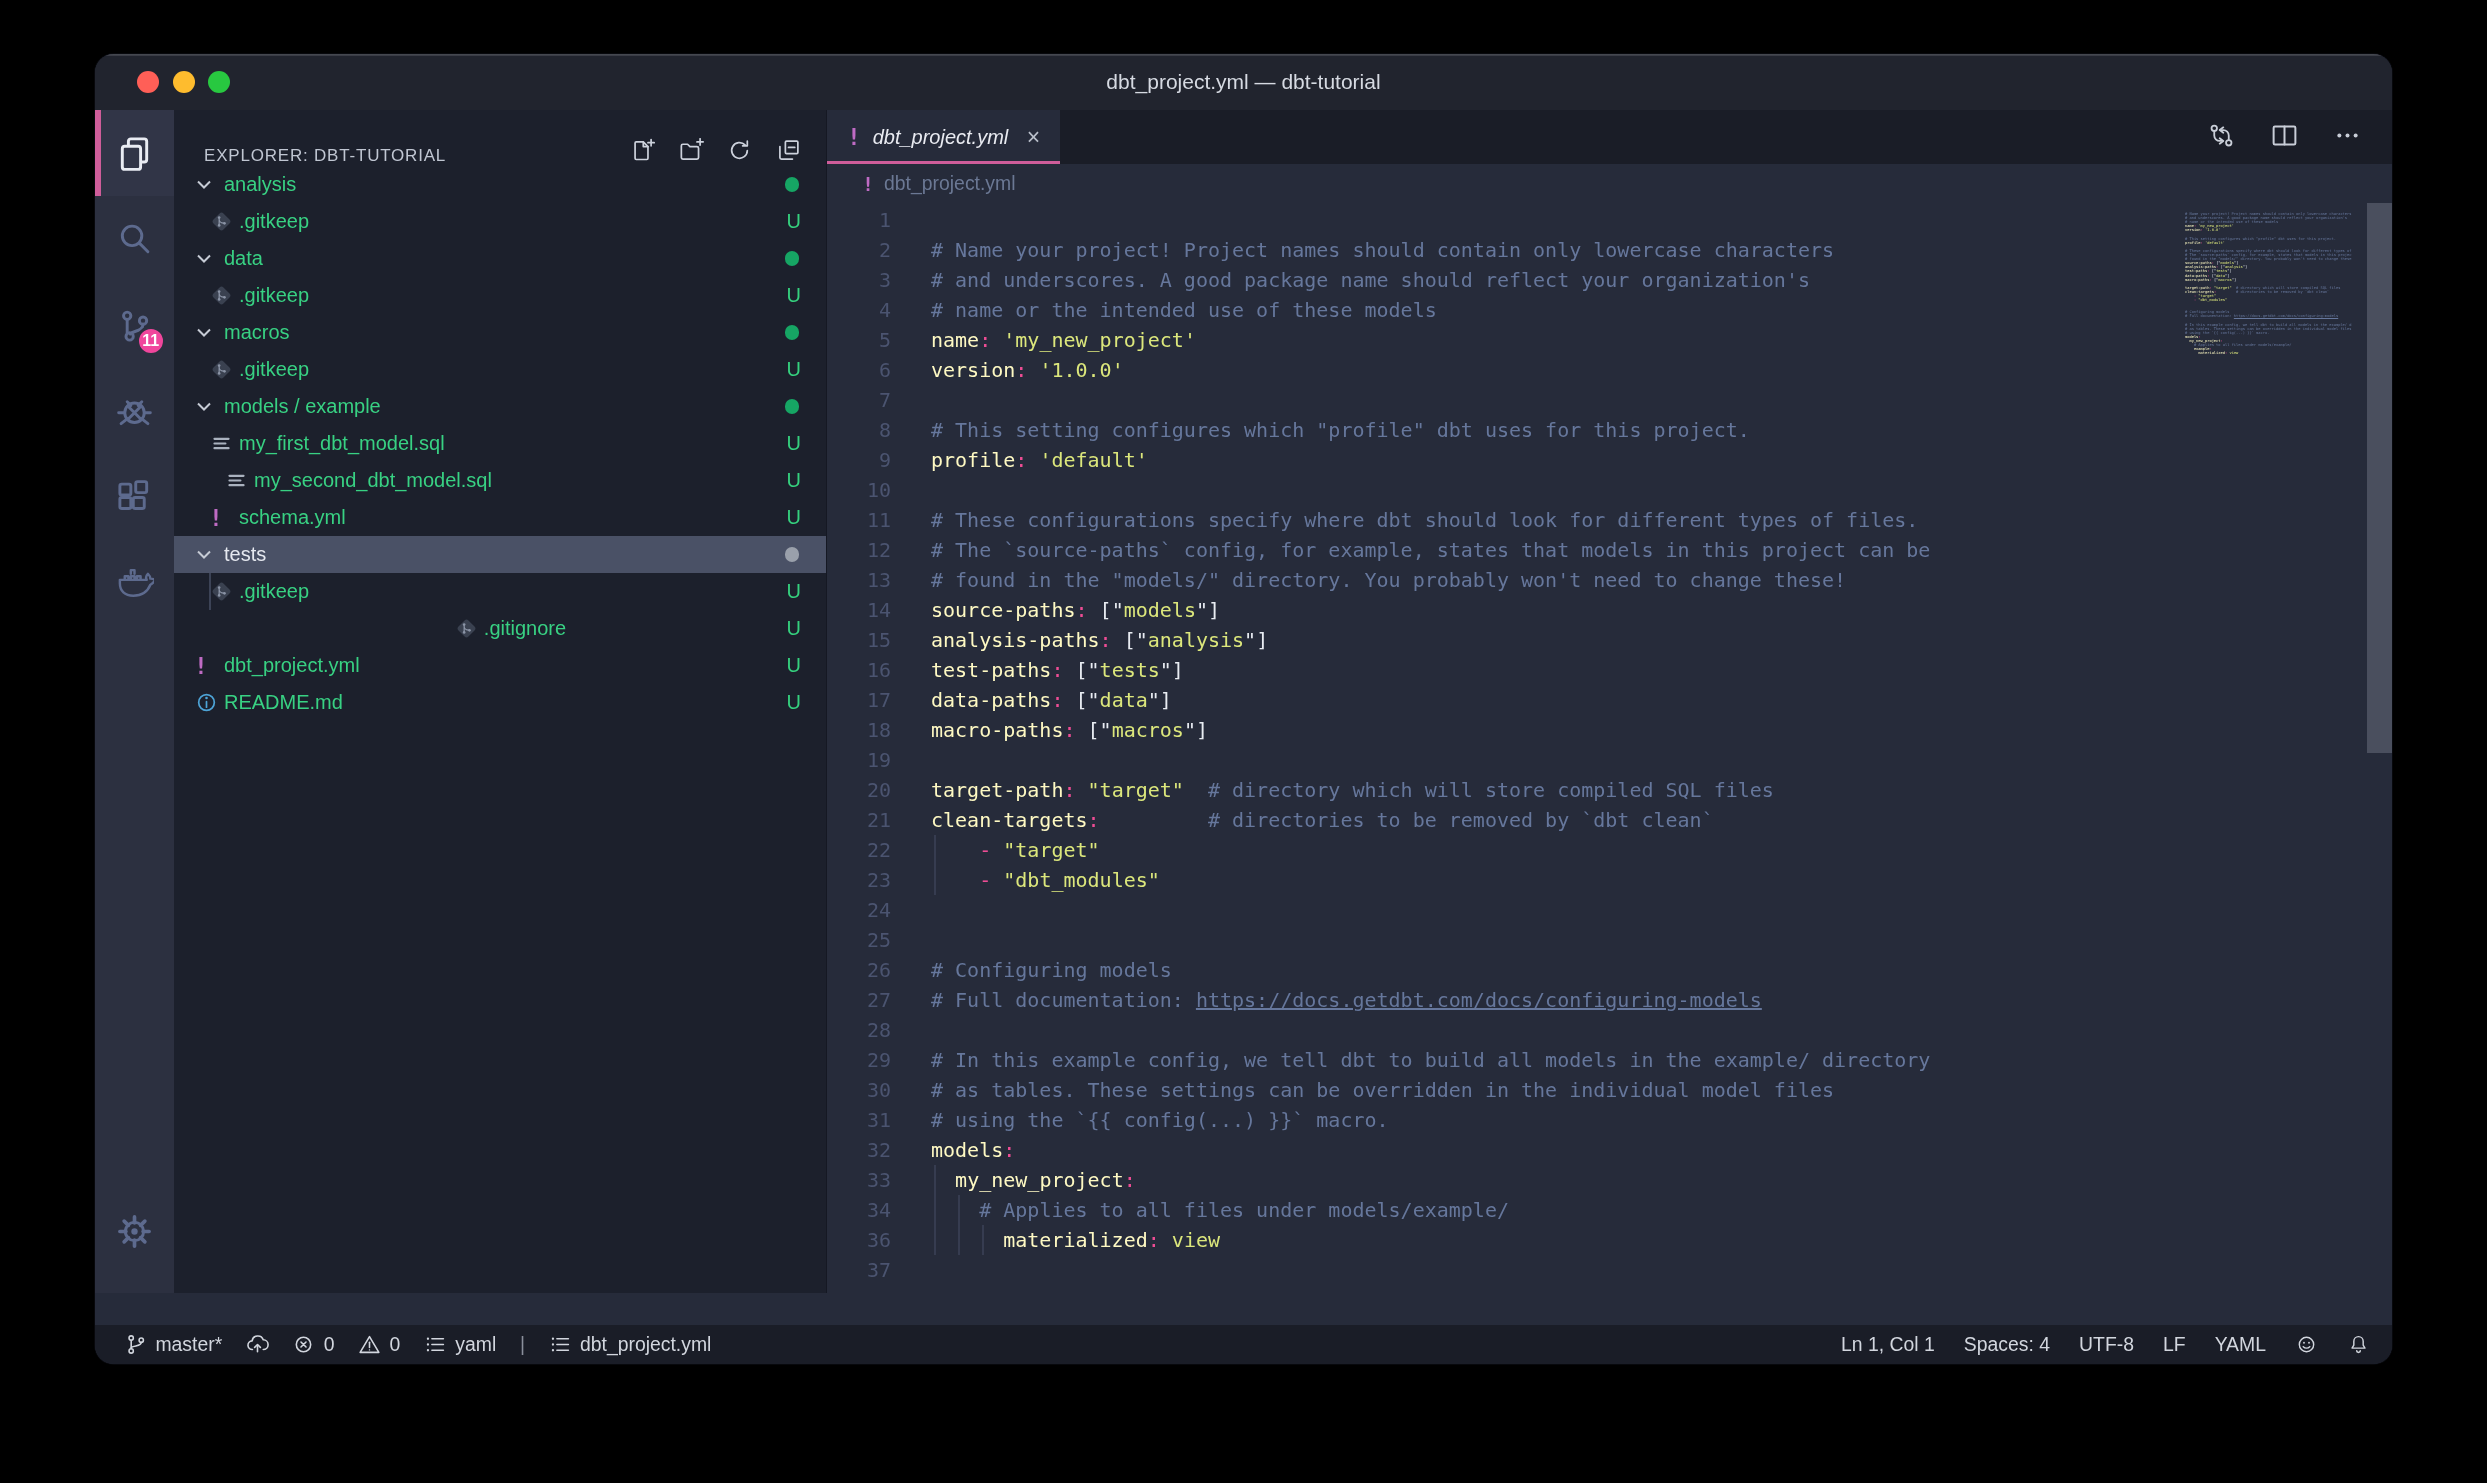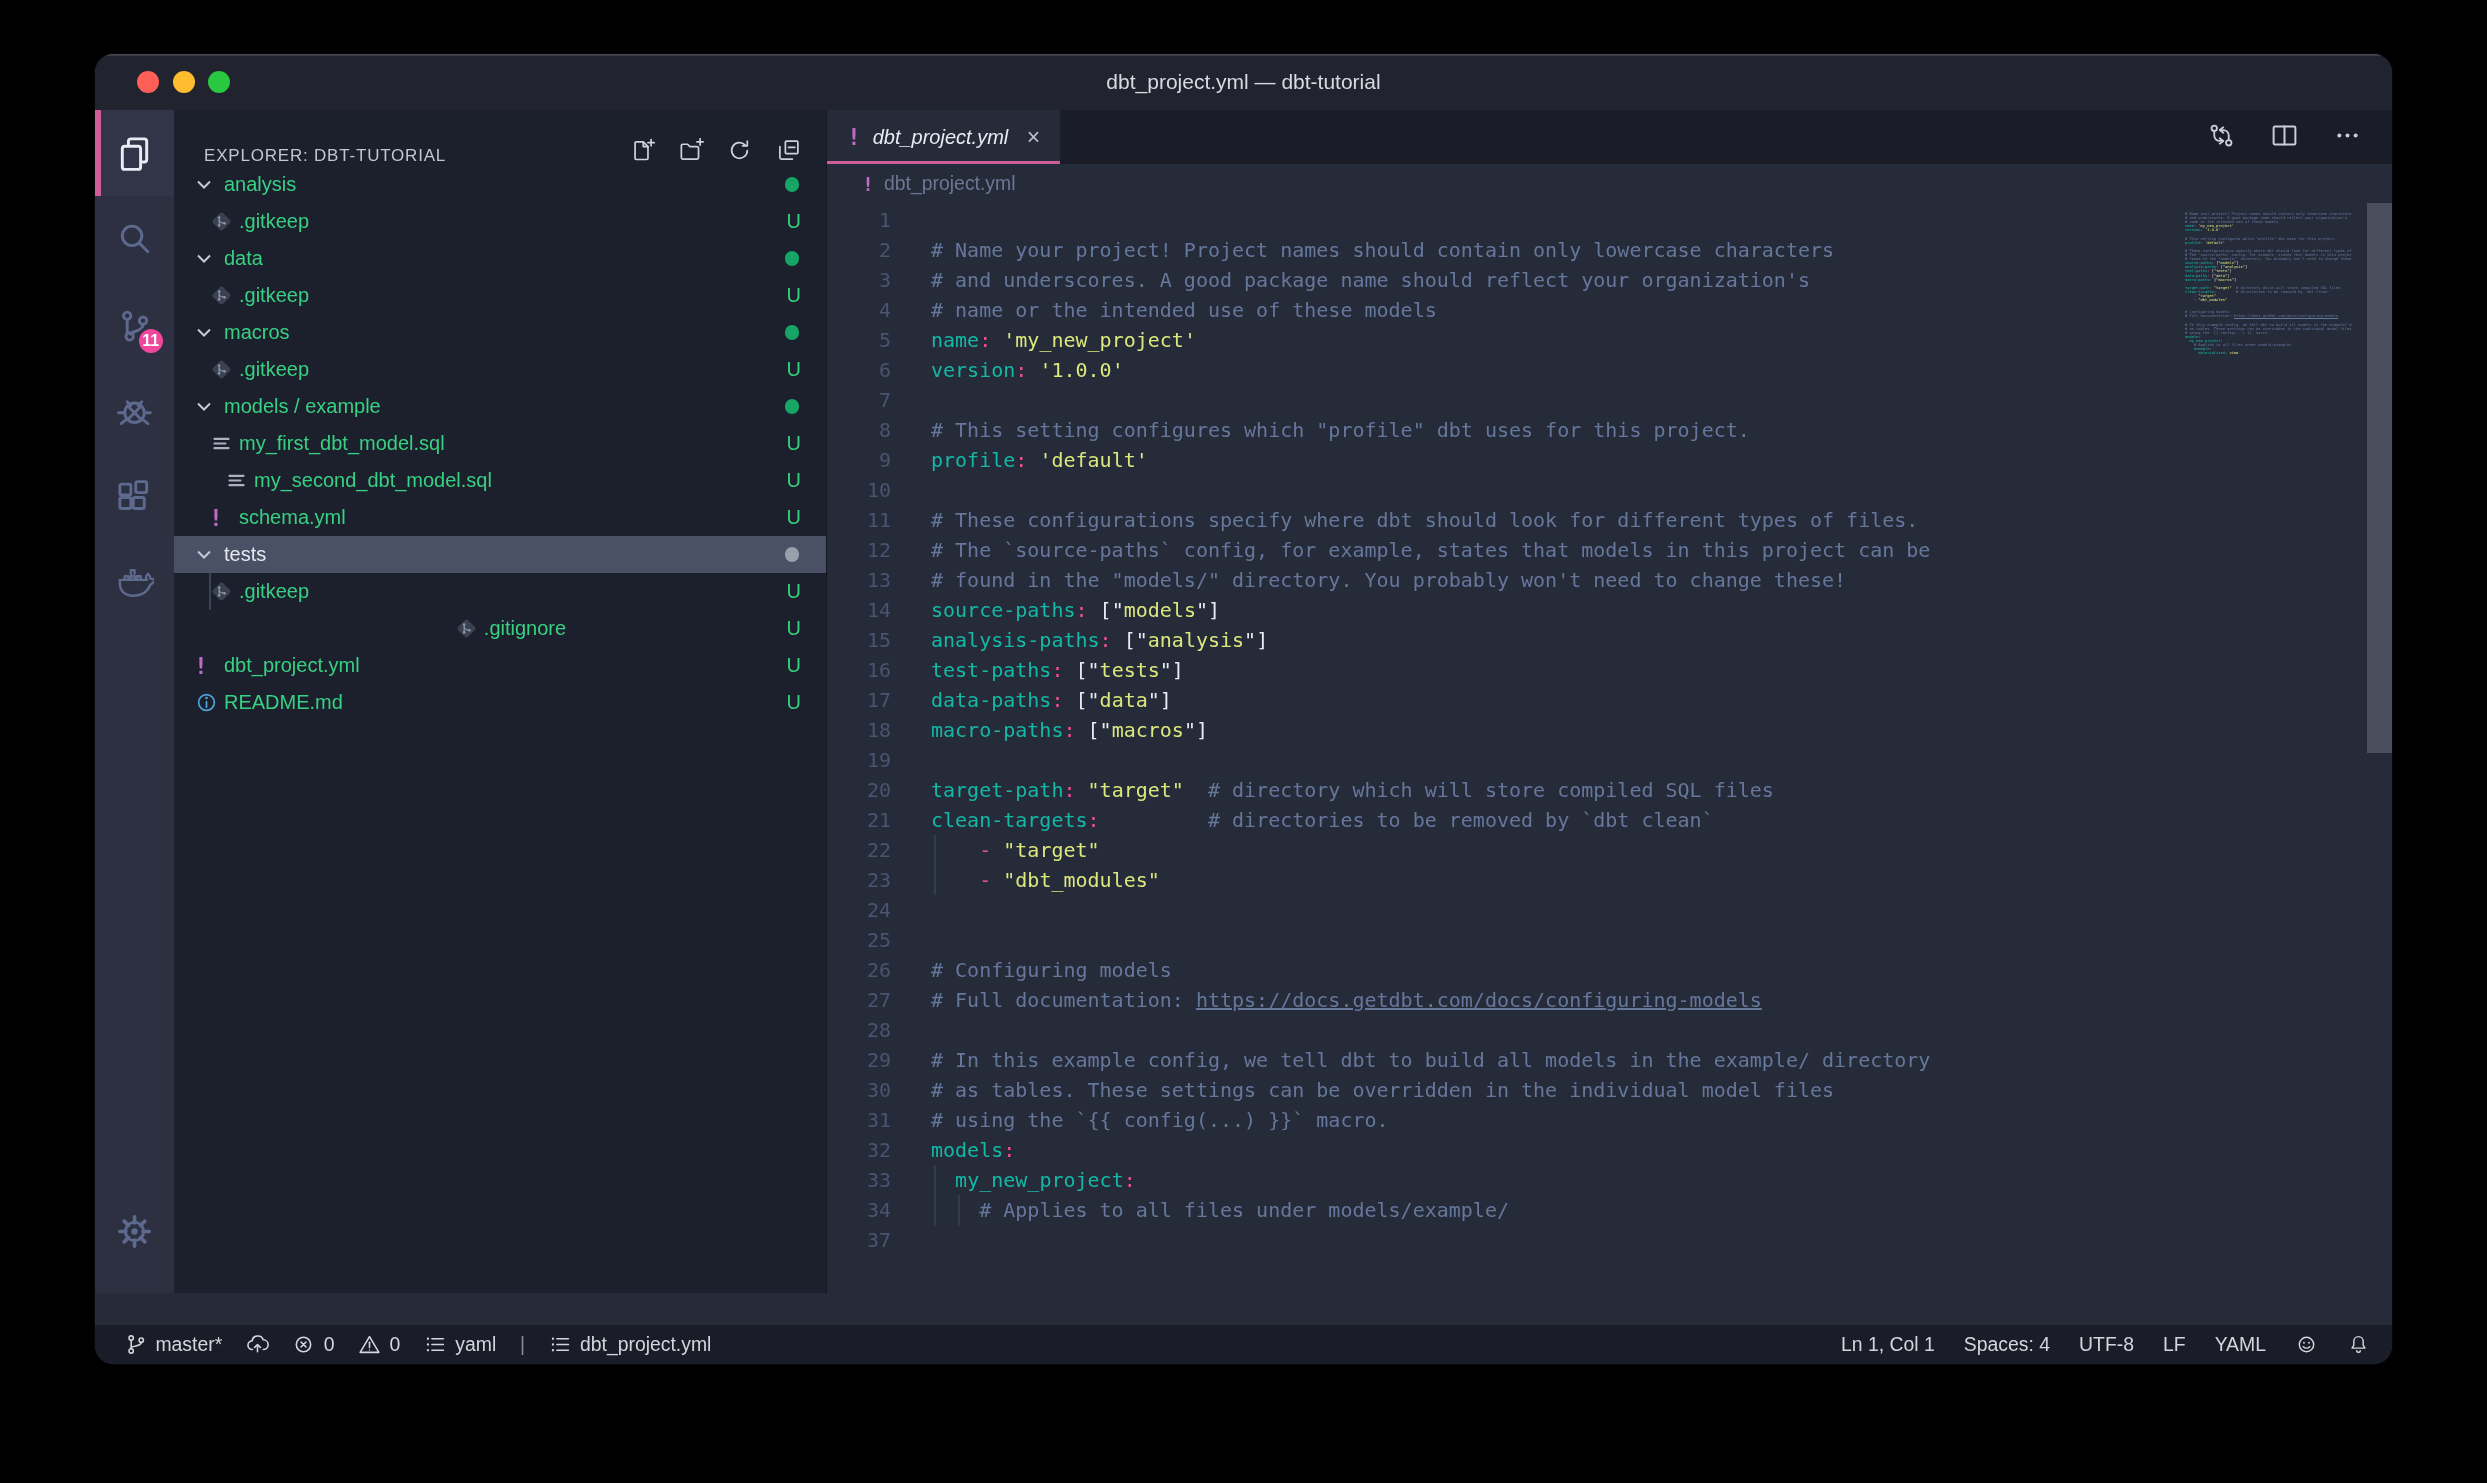--- a/index.html
+++ b/index.html
@@ -58,21 +58,21 @@
   .tab-actions svg{width:29px;height:29px;}
   .breadcrumb{height:39px;flex:0 0 39px;display:flex;align-items:center;padding-left:35px;gap:10px;
     font-size:19.4px;color:#6b7894;}
   .bc-bang{color:#bf6bc4;font-weight:700;font-size:20px;font-family:"DejaVu Sans Mono",monospace;}
   .code-area{flex:1;position:relative;overflow:hidden;padding-top:1.7px;
     font-family:"DejaVu Sans Mono",monospace;}
   .code-line{display:flex;height:30px;line-height:30px;font-size:20px;}
   .ln{flex:0 0 84px;text-align:right;padding-right:20px;color:#4b5470;box-sizing:border-box;}
   .lc{white-space:pre;position:relative;flex:1;padding-left:20px;color:#d5dae6;}
   .guide{position:absolute;top:0;bottom:0;width:1.7px;background:#363c50;}
-  .t-com{color:#66779c}.t-key{color:#14b8a6}.t-pun{color:#ef4d95}.t-str{color:#dce77c}
+  .t-com{color:#66779c}.t-key{color:#fef9c3}.t-pun{color:#ef4d95}.t-str{color:#dce77c}
   .t-brk{color:#e8ecf2}.t-url{color:#66779c;text-decoration:underline}.t-pln{color:#d5dae6}
   .minimap{position:absolute;top:5px;right:40px;width:167px;}
   .mini-line{height:4.1px;line-height:4.1px;font-size:3.7px;white-space:pre;overflow:hidden;}
   .vscroll{position:absolute;top:0;right:0;width:25px;height:550px;background:#4a4f5e;}
   
   .statusbar{height:39px;flex:0 0 39px;background:#1a1d27;display:flex;align-items:center;
     padding:0 22px 0 29px;color:#d2d6de;font-size:19.4px;margin-top:32px;}
   .sb-left{display:flex;gap:23.6px;align-items:center;}
   .sb-right{margin-left:auto;display:flex;gap:29px;align-items:center;}
   .sb-item{display:flex;align-items:center;gap:8.4px;white-space:nowrap;}
@@ -493,20 +493,24 @@
             </div>
             <div class="code-line">
               <span class="ln">33</span>
               <span class="lc"><span class="guide" style="left: calc(0ch + 23px);"></span><span class="t-pln">  </span><span class="t-key">my_new_project</span><span class="t-pun">:</span></span>
             </div>
             <div class="code-line">
               <span class="ln">34</span>
               <span class="lc"><span class="guide" style="left: calc(0ch + 23px);"></span><span class="guide" style="left: calc(2ch + 23px);"></span><span class="t-pln">    </span><span class="t-com"># Applies to all files under models/example/</span></span>
             </div>
             <div class="code-line">
+              <span class="ln">36</span>
+              <span class="lc"><span class="guide" style="left: calc(0ch + 23px);"></span><span class="guide" style="left: calc(2ch + 23px);"></span><span class="guide" style="left: calc(4ch + 23px);"></span><span class="t-pln">      </span><span class="t-key">materialized</span><span class="t-pun">:</span><span class="t-pln"> </span><span class="t-str">view</span></span>
+            </div>
+            <div class="code-line">
               <span class="ln">37</span>
               <span class="lc"></span>
             </div>
           </div>
         <div class="minimap" id="minimap">
             <div class="mini-line"></div>
             <div class="mini-line"><span class="t-com"># Name your project! Project names should contain only lowercase characters</span></div>
             <div class="mini-line"><span class="t-com"># and underscores. A good package name should reflect your organization's</span></div>
             <div class="mini-line"><span class="t-com"># name or the intended use of these models</span></div>
             <div class="mini-line"><span class="t-key">name</span><span class="t-pun">:</span><span class="t-pln"> </span><span class="t-str">'my_new_project'</span></div>

